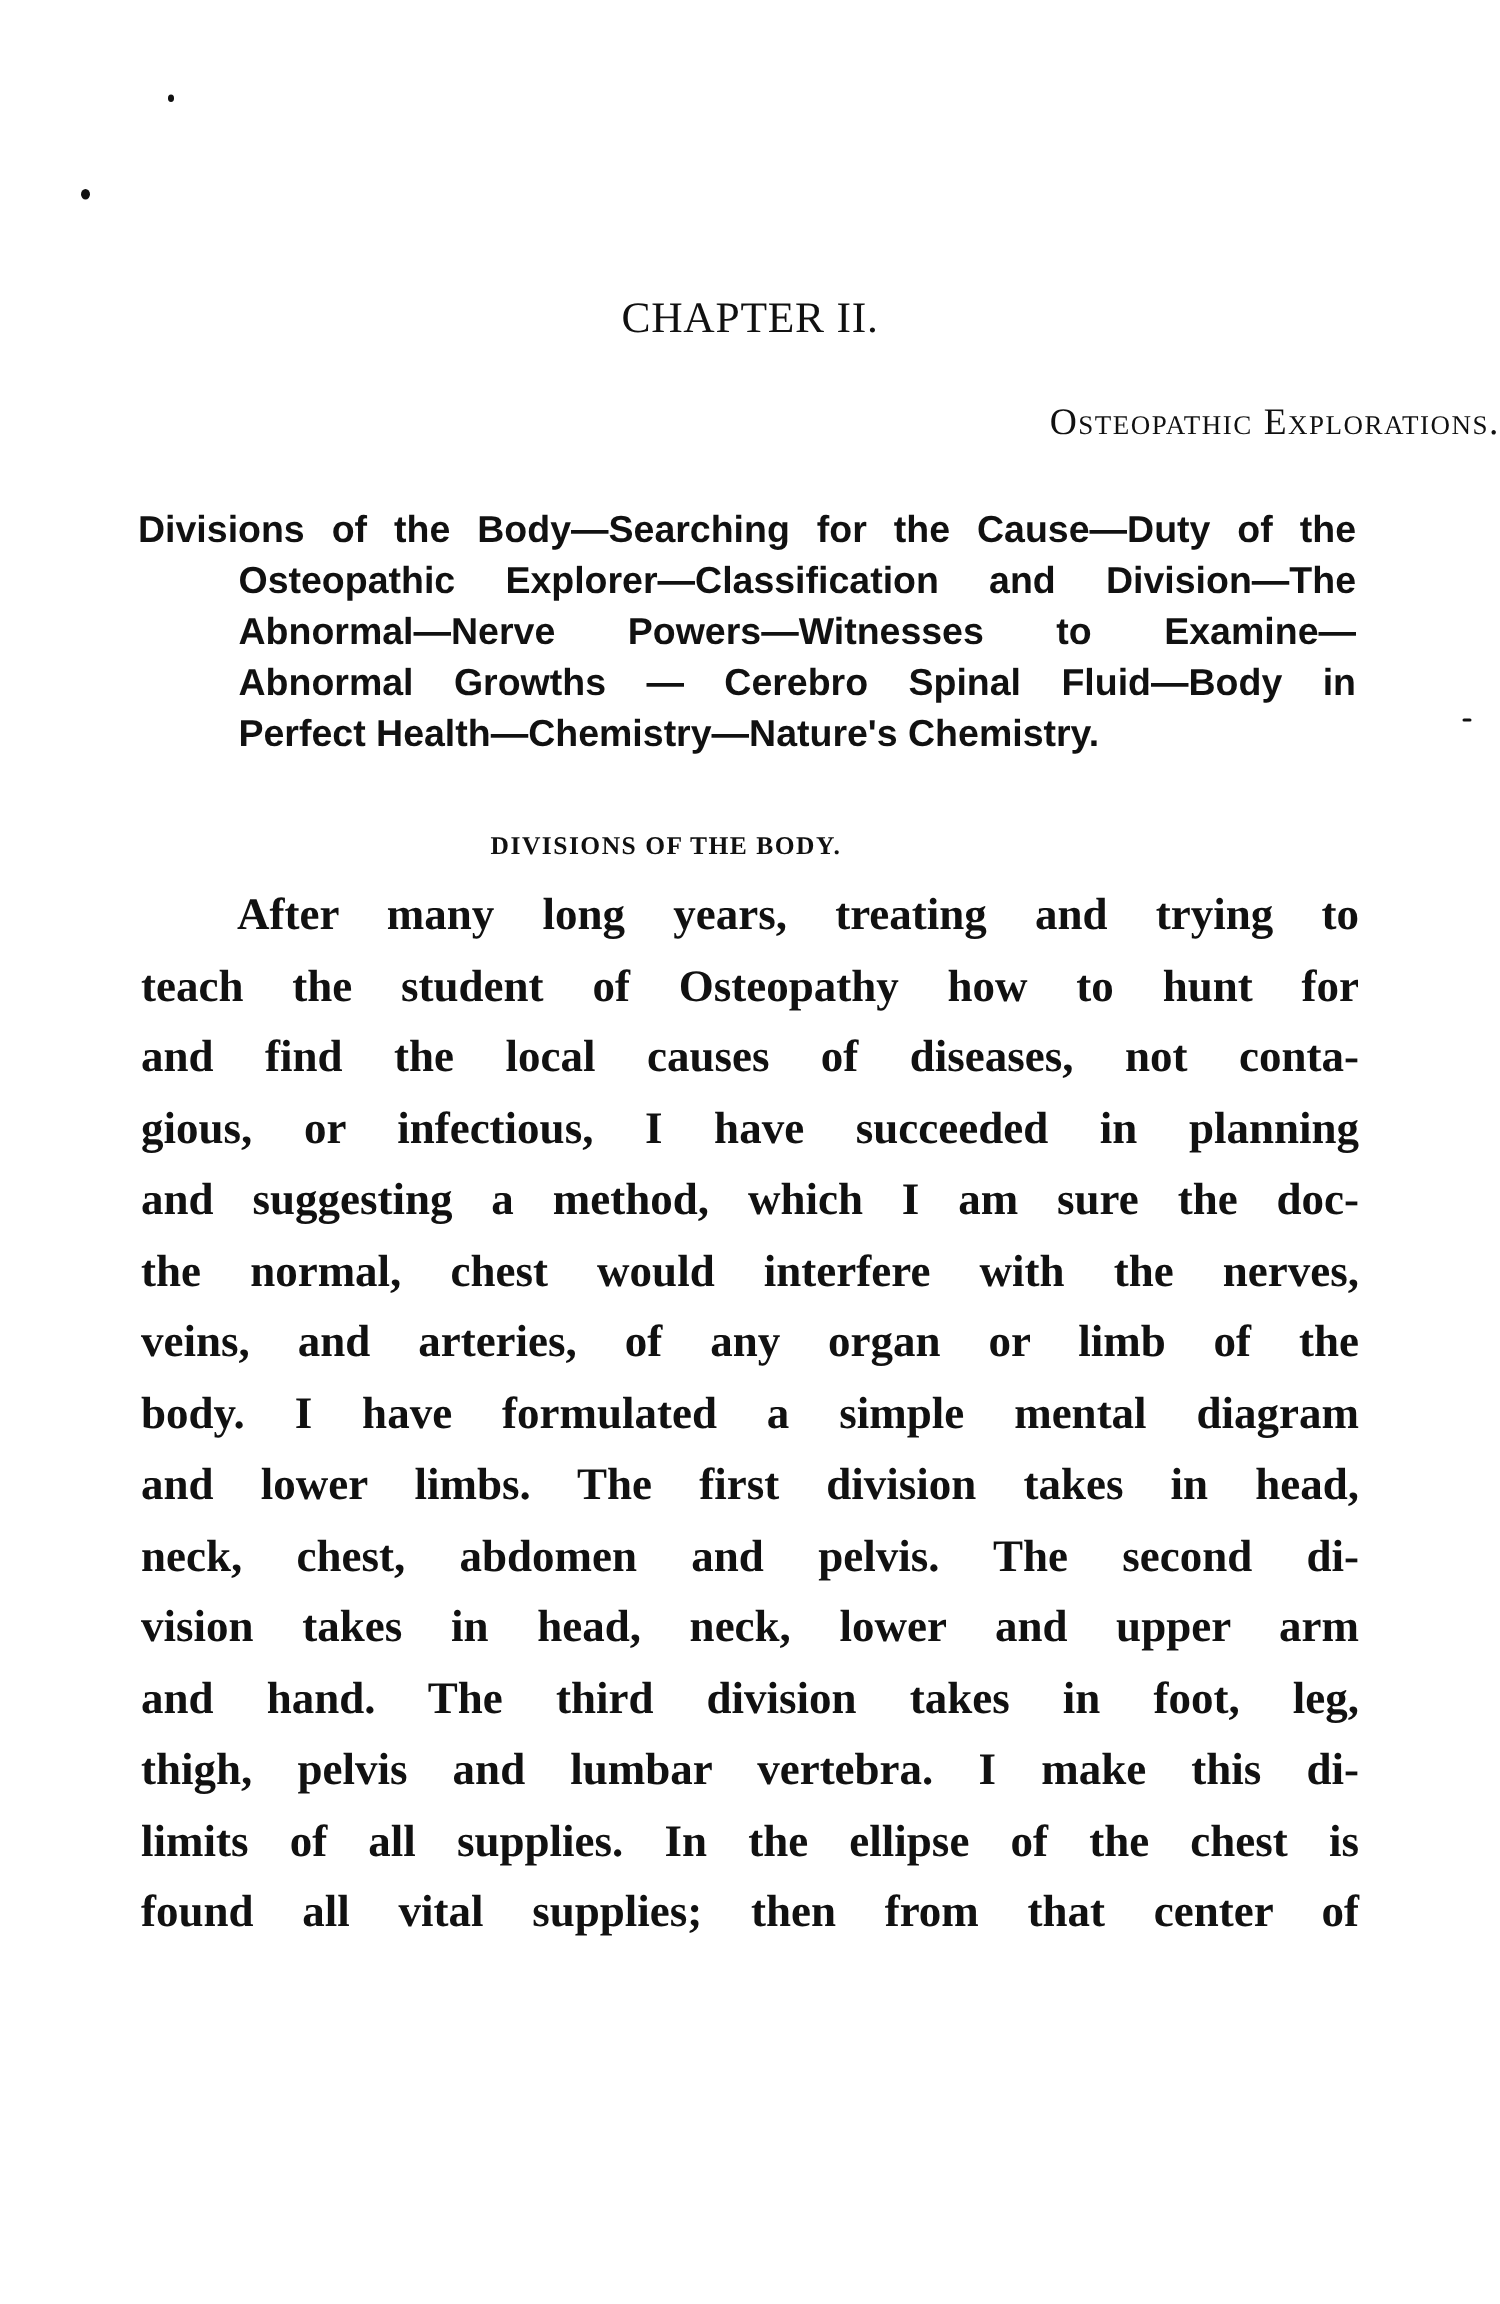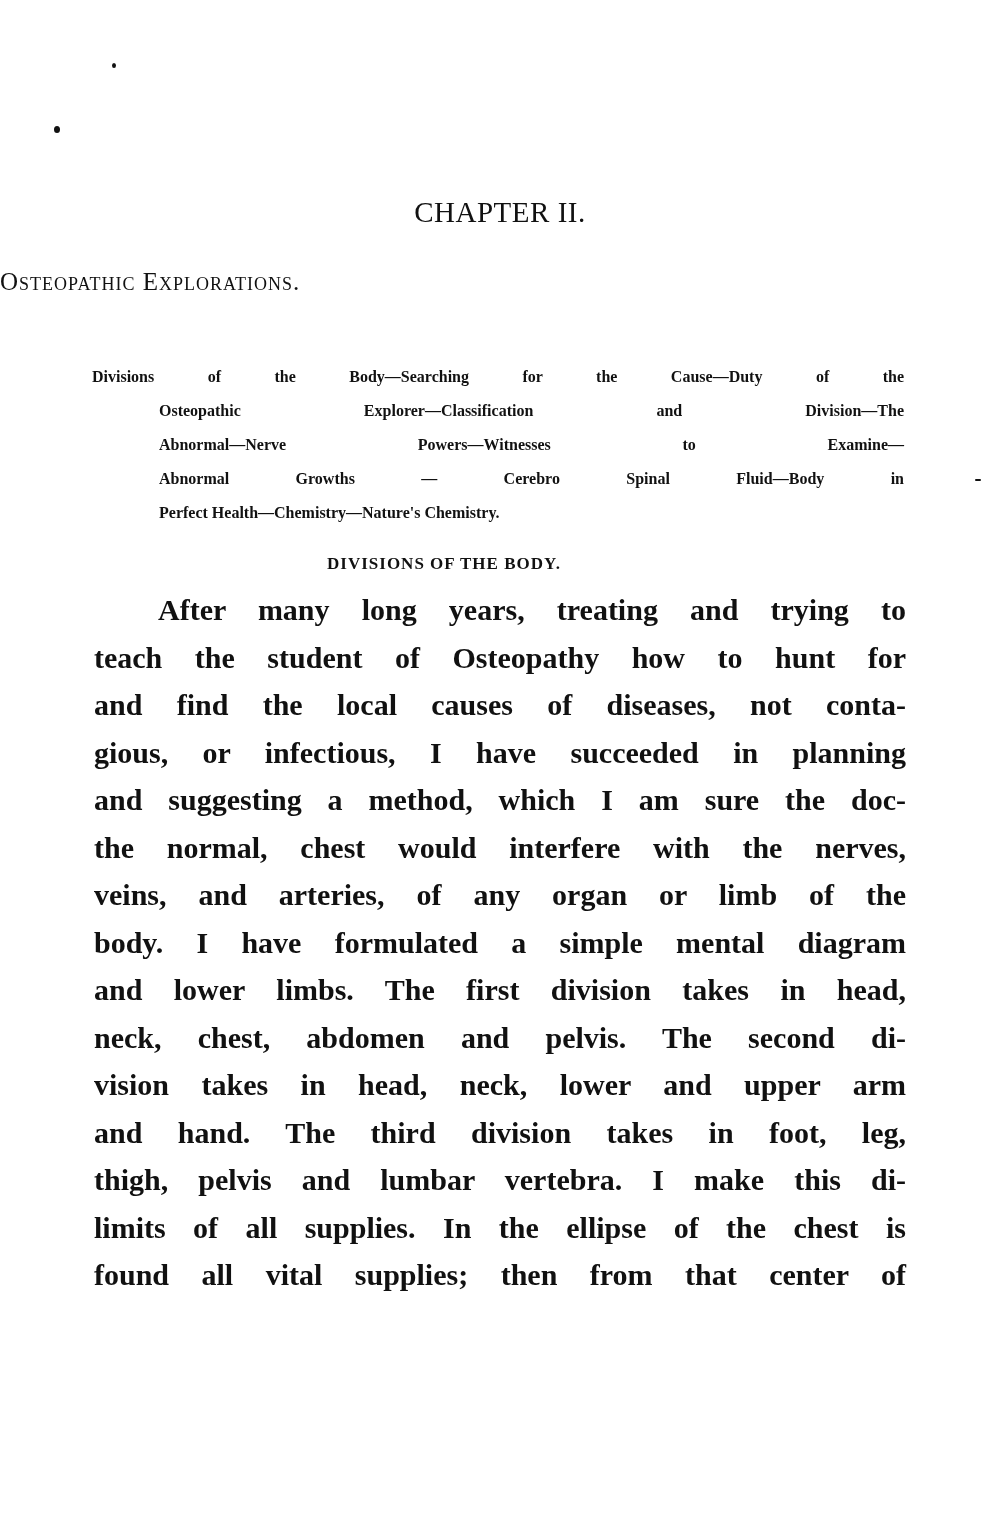--- a/index.html
+++ b/index.html
@@ -31,38 +31,37 @@
       text-align: center;
       font-size: 29px;
       letter-spacing: 0.5px;
       font-weight: normal;
       margin: 0;
     }
     .chapter-subtitle {
       position: absolute;
       left: 0; width: 1000px;
       top: 268px;
-      text-align: left;
+      text-align: right;
       font-size: 25px;
       font-variant: small-caps;
       letter-spacing: 1px;
       margin: 0;
       font-weight: normal;
     }
     .synopsis {
       position: absolute;
       left: 92px;
       top: 336px;
       width: 812px;
-      font-size: 16px;
+      font-size: 25px;
       font-weight: bold;
       line-height: 34px;
       text-align: justify;
-      font-family: Liberation Serif, serif;
-      margin-top: 24px;
+      font-family: Liberation Sans, sans-serif;
     }
     .synopsis-line {
       display: block;
       text-align: justify;
       text-align-last: justify;
       white-space: nowrap;
     }
     .synopsis-line.first { margin-left: 0; }
     .synopsis-line.indent { margin-left: 67px; }
     .synopsis-line.last { text-align-last: left; }

